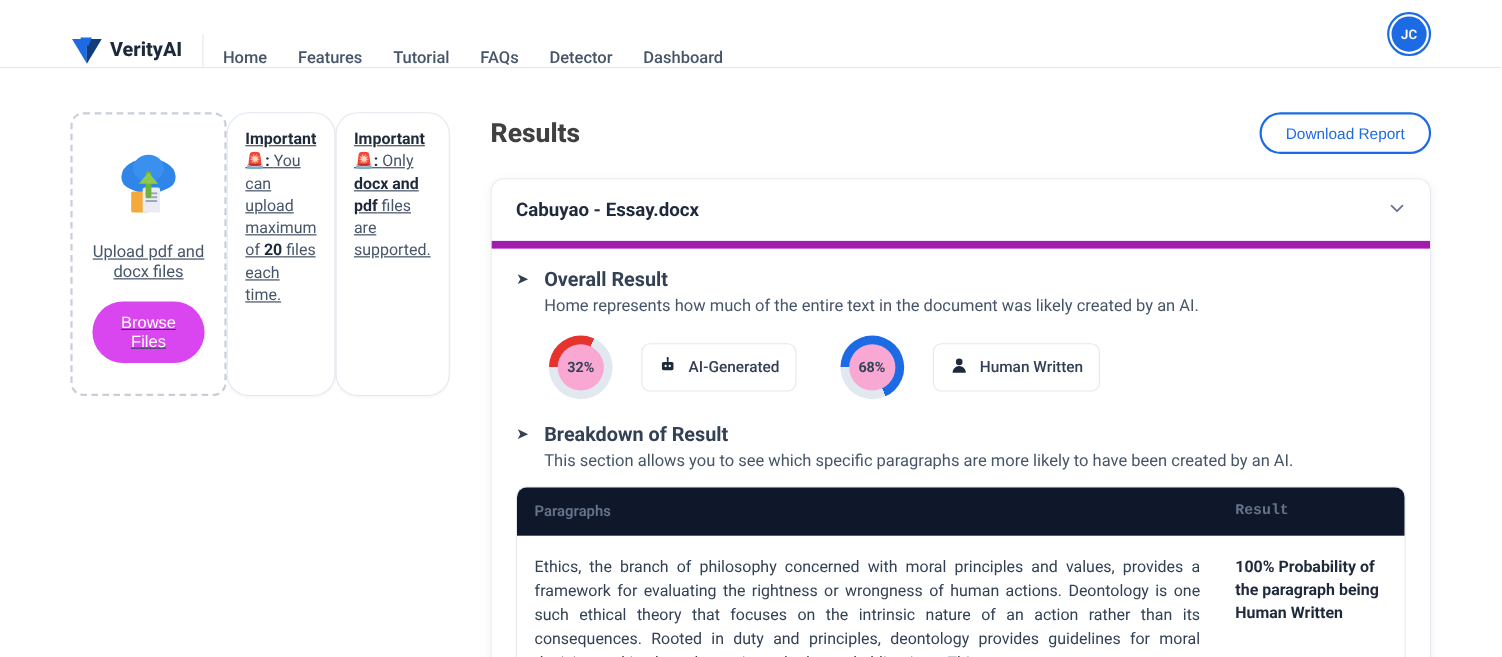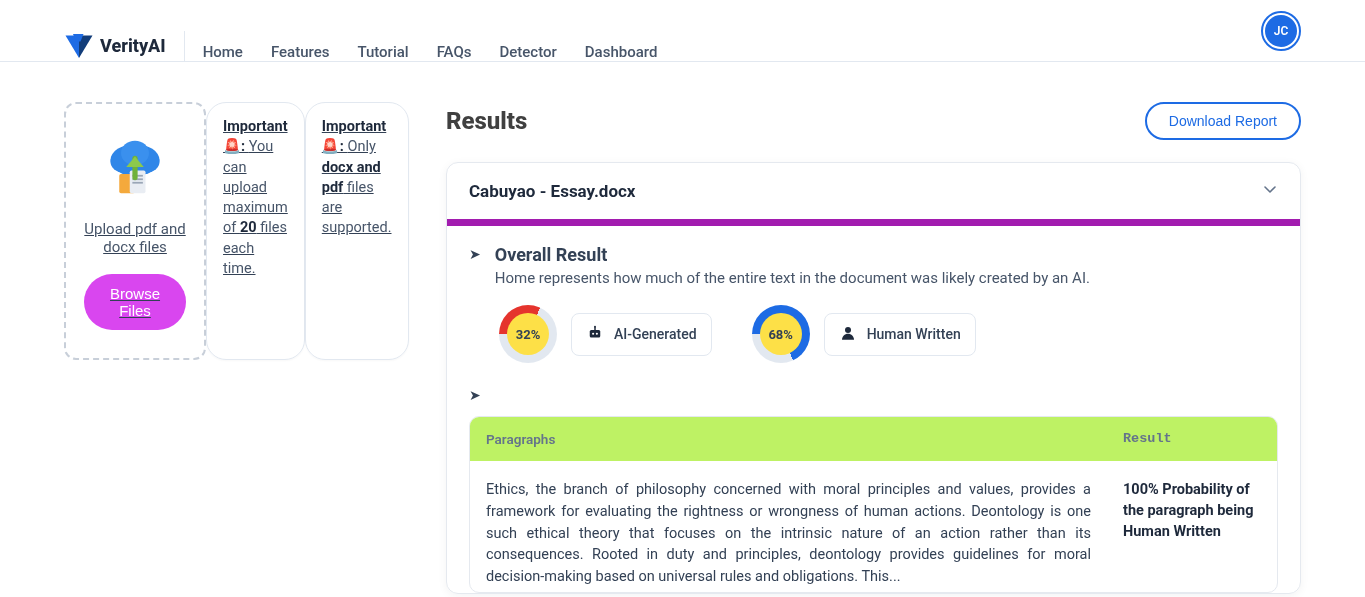--- a/index.html
+++ b/index.html
@@ -41,29 +41,29 @@
     .section { padding: 18px 22px 0 22px; }
     .section-head { display: flex; align-items: flex-start; gap: 14px; }
     .section-bullet { font-size: 14px; color: #334155; margin-top: 3px; line-height: 1; }
     .section-title { font-size: 18px; font-weight: 700; color: #334155; margin-bottom: 4px; }
     .section-desc { font-size: 15px; color: #475569; }
 
     .metrics { display: flex; gap: 40px; padding: 18px 0 4px 30px; }
     .metric { display: flex; align-items: center; gap: 14px; }
     .donut-wrap { position: relative; width: 58px; height: 58px; }
     .donut { width: 58px; height: 58px; border-radius: 50%; }
-    .donut-inner { position: absolute; top: 8px; left: 8px; width: 42px; height: 42px; border-radius: 50%; background: #fde047; display: flex; align-items: center; justify-content: center; font-size: 13px; font-weight: 700; color: #334155; }
+    .donut-inner { position: absolute; top: 8px; left: 8px; width: 42px; height: 42px; border-radius: 50%; background: #f9a8d4; display: flex; align-items: center; justify-content: center; font-size: 13px; font-weight: 700; color: #334155; }
     .donut-ai { background: conic-gradient(#e5342d 0deg 115deg, #e2e8f0 115deg 360deg); transform: rotate(-90deg); }
     .donut-human { background: conic-gradient(#1d6be4 0deg 245deg, #e2e8f0 245deg 360deg); transform: rotate(-90deg); }
-    .chip { border: 1px solid #e2e8f0; border-radius: 8px; padding: 10px 14px; display: flex; align-items: center; gap: 10px; font-size: 14px; font-weight: 500; color: #334155; background:#fff; }
+    .chip { border: 1px solid #e2e8f0; border-radius: 8px; padding: 10px 14px; display: flex; align-items: center; gap: 10px; font-size: 14px; font-weight: 500; color: #334155; background:#fff;margin-left:12px; }
     .chip svg { width: 18px; height: 18px; flex-shrink: 0; }
 
     .breakdown-body { padding: 14px 22px 0 22px; }
     .breakdown-box { border: 1px solid #e5e9ef; border-radius: 10px; overflow: hidden; }
-    .breakdown-head-row { display: flex; background: #bef264; color: #64748b; font-size: 13.5px; font-weight: 600; }
+    .breakdown-head-row { display: flex; background: #0f172a; color: #64748b; font-size: 13.5px; font-weight: 600; }
     .bh-paragraphs { flex: 1; padding: 14px 16px; }
     .bh-result { width: 170px; padding: 14px 16px; font-family: Liberation Mono, monospace; }
     .breakdown-row { display: flex; }
     .br-paragraph { flex: 1; padding: 18px 16px 4px 16px; font-size: 14.5px; color: #334155; text-align: justify; line-height: 1.5; }
     .br-result { width: 170px; padding: 18px 16px 4px 16px; font-size: 14.5px; color: #1e293b; font-weight: 700; line-height: 1.45; }
   </style>
 </head>
 <body>
 
 <nav class="navbar">
@@ -186,20 +186,24 @@
               </span>
               <span>Human Written</span>
             </div>
           </div>
         </div>
       </div>
 
       <div class="section">
         <div class="section-head">
           <span class="section-bullet">➤</span>
+          <div>
+            <div class="section-title">Breakdown of Result</div>
+            <div class="section-desc">This section allows you to see which specific paragraphs are more likely to have been created by an AI.</div>
+          </div>
         </div>
       </div>
 
       <div class="breakdown-body">
         <div class="breakdown-box">
           <div class="breakdown-head-row">
             <div class="bh-paragraphs">Paragraphs</div>
             <div class="bh-result">Result</div>
           </div>
           <div class="breakdown-row">

